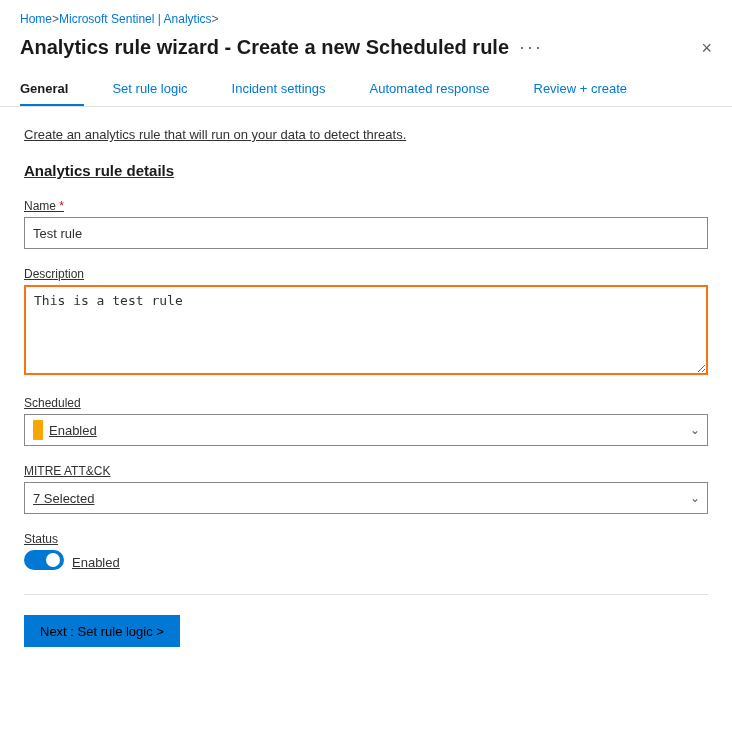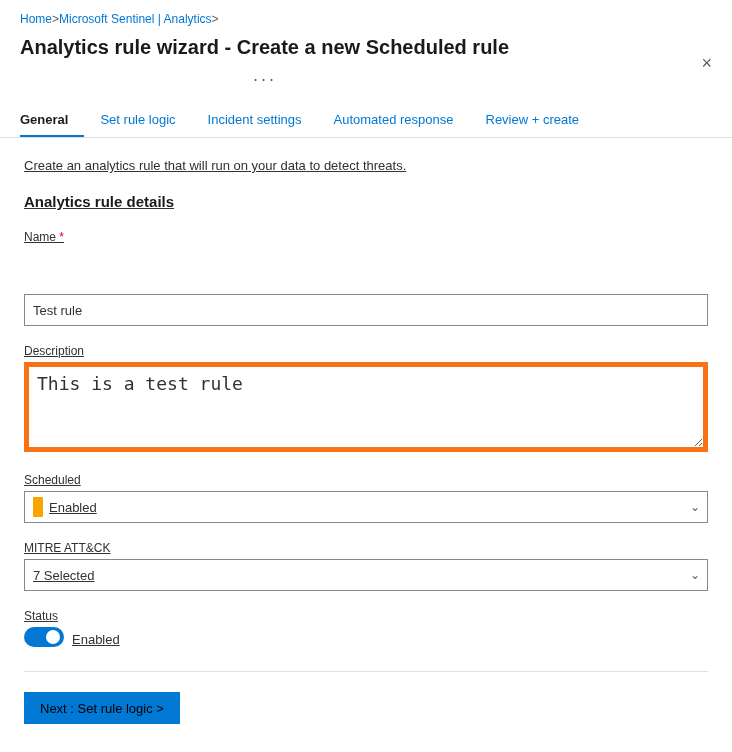--- a/index.html
+++ b/index.html
@@ -24,21 +24,20 @@
     .header-row {
       display: flex;
       align-items: center;
       justify-content: space-between;
       padding: 6px 20px 14px 20px;
     }
     .header-title-group {
       display: flex;
       align-items: center;
       gap: 10px;
-      flex-direction: column;
     }
     .page-title {
       font-size: 20px;
       font-weight: 600;
       color: #1a1a1a;
     }
     .more-icon {
       font-size: 18px;
       color: #605e5c;
       cursor: pointer;
@@ -50,21 +49,21 @@
       cursor: pointer;
       background: none;
       border: none;
       line-height: 1;
     }
     .tabs {
       display: flex;
       align-items: flex-end;
       padding: 0 20px;
       border-bottom: 1px solid #e0e0e0;
-      gap: 0;
+      gap: 12px;
     }
     .tab {
       padding: 8px 16px;
       font-size: 13px;
       cursor: pointer;
       color: #0078d4;
       border-bottom: 2px solid transparent;
       white-space: nowrap;
     }
     .tab.active {
@@ -99,28 +98,27 @@
     }
     .required { color: #c50f1f; }
     .text-input {
       width: 100%;
       height: 32px;
       border: 1px solid #8a8886;
       padding: 15px 8px;
       font-size: 13px;
       color: #323130;
       outline: none;
-      margin-top: 46px;
     }
     .textarea-input {
       width: 100%;
       height: 90px;
-      border: 5px solid #f97316;
+      border: 2px solid #f97316;
       padding: 6px 8px;
-      font-size: 18px;
+      font-size: 13px;
       color: #323130;
       resize: vertical;
       outline: none;
     }
     .select-wrapper {
       position: relative;
       width: 100%;
     }
     .select-display {
       width: 100%;

